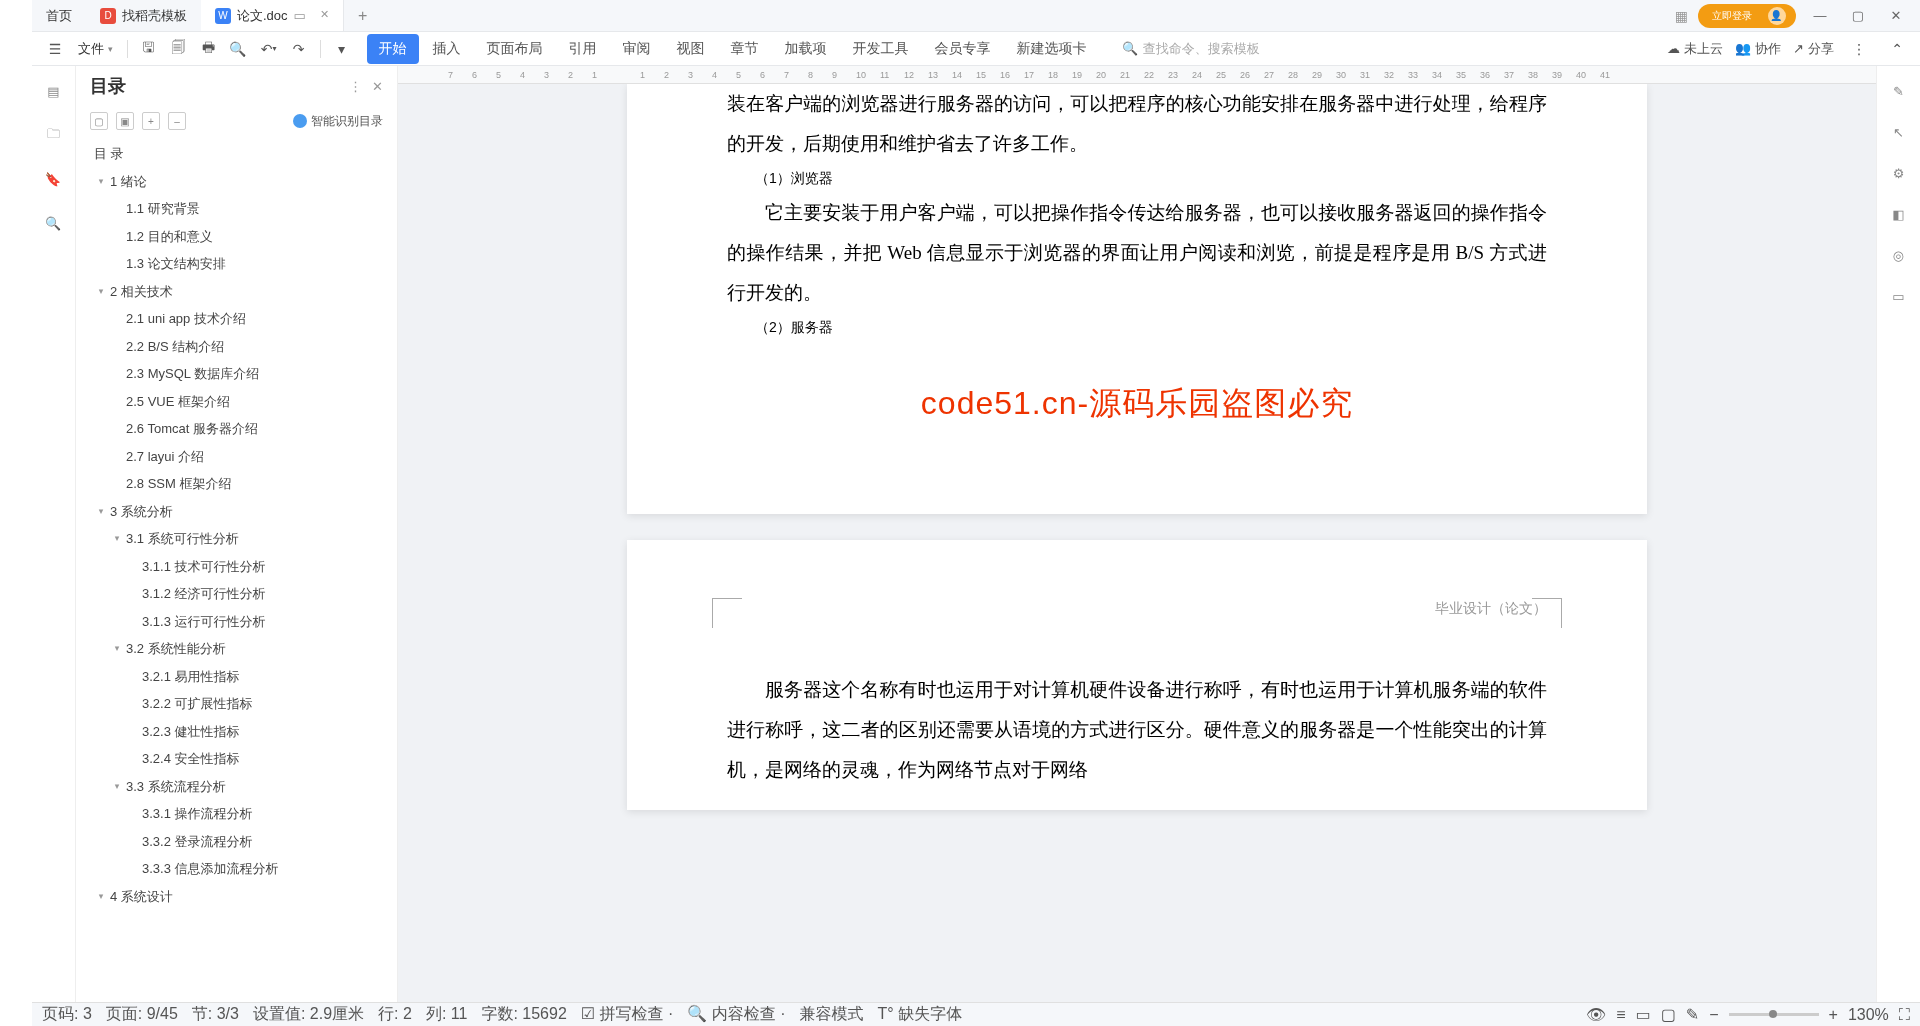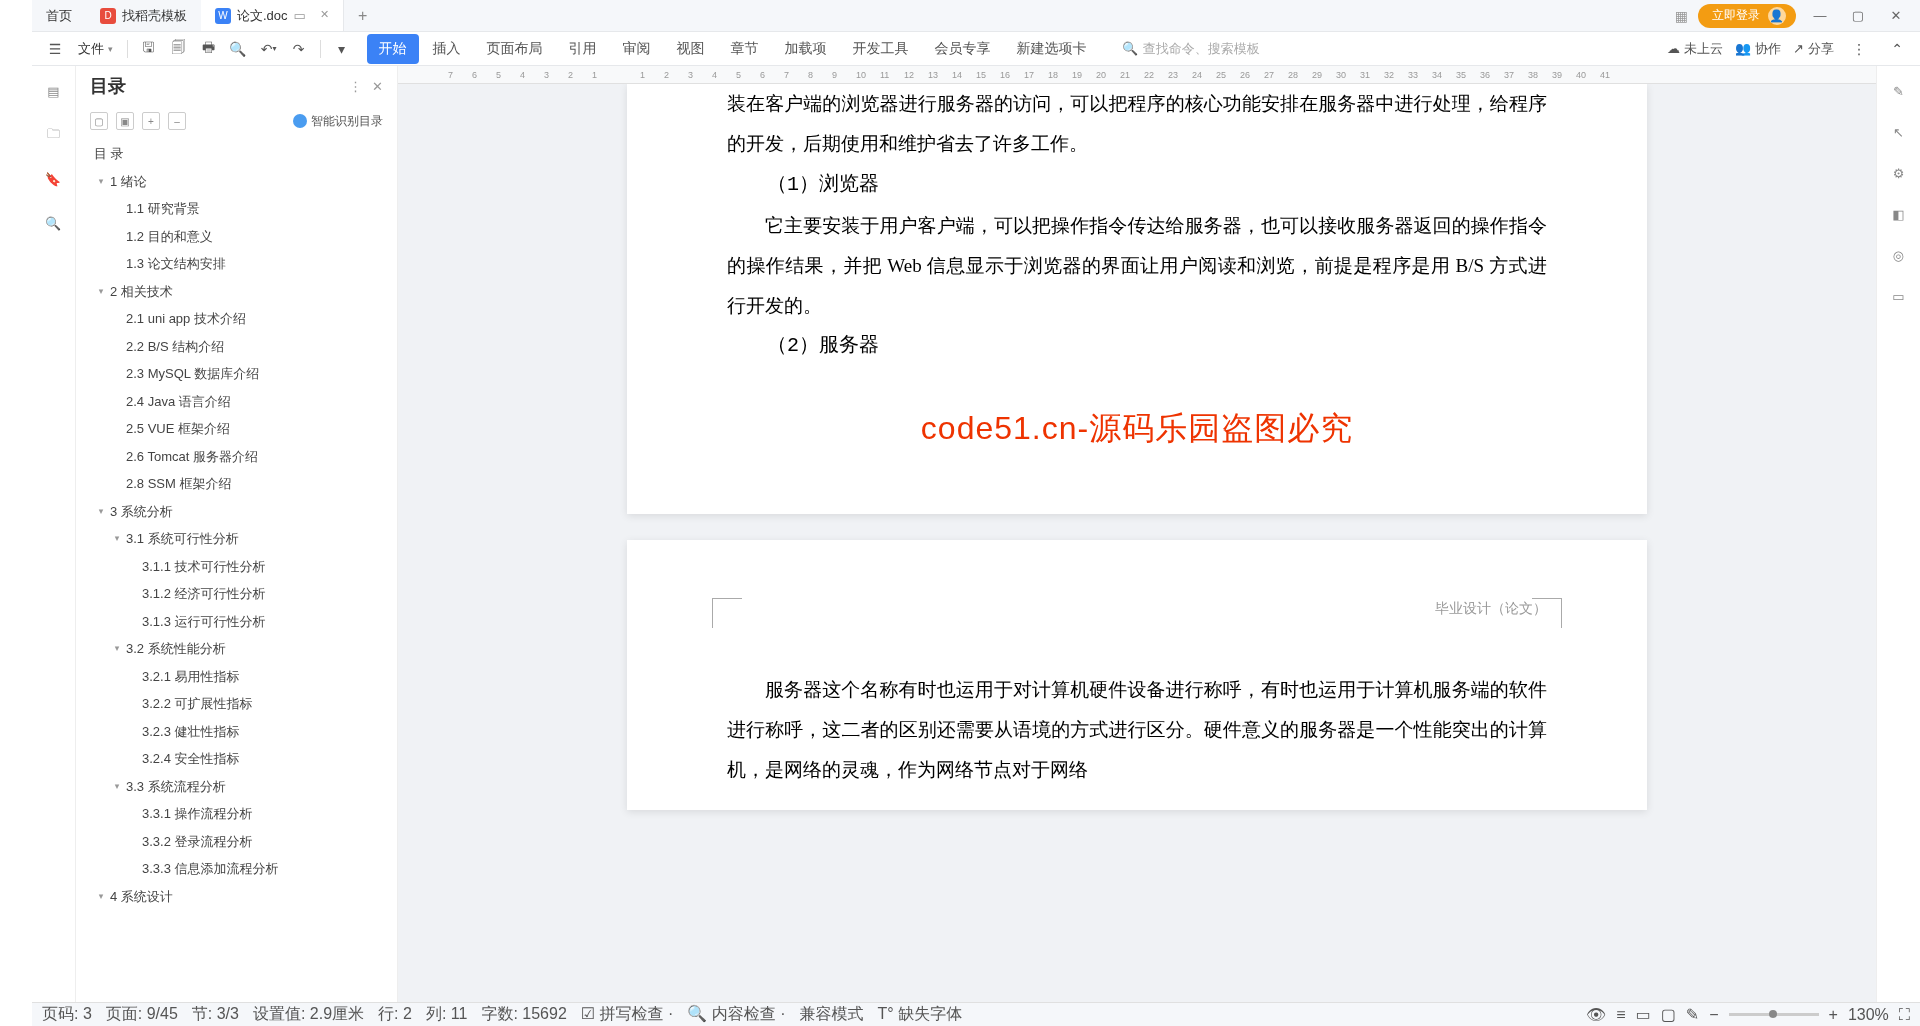--- a/index.html
+++ b/index.html
@@ -11,21 +11,21 @@
 .tab { display: flex; align-items: center; padding: 0 14px; height: 100%; font-size: 13px; cursor: pointer; }
 .tab.home { color: #333; }
 .tab-icon { width: 16px; height: 16px; margin-right: 6px; display: flex; align-items: center; justify-content: center; border-radius: 3px; }
 .tab.template .tab-icon { background: #e84c3d; color: #fff; font-size: 10px; }
 .tab.doc { background: #fff; border-right: 1px solid #e6e8eb; }
 .tab.doc .tab-icon { background: #3b82f6; color: #fff; font-size: 10px; }
 .tab-close { margin-left: 8px; color: #999; font-size: 11px; }
 .tab-actions { margin-left: 6px; display: flex; gap: 6px; color: #999; }
 .tab-add { padding: 0 14px; color: #888; font-size: 16px; }
 .titlebar-right { margin-left: auto; display: flex; align-items: center; gap: 10px; padding-right: 10px; }
-.login-btn { background: #f39c12; color: #fff; padding: 3px 10px 3px 14px; border-radius: 14px; font-size: 12px; display: flex; align-items: center; gap: 8px; }
+.login-btn { background: #f39c12; color: #fff; padding: 3px 10px 3px 14px; border-radius: 14px; font-size: 10px; display: flex; align-items: center; gap: 16px; }
 .login-avatar { width: 18px; height: 18px; border-radius: 50%; background: #ffd89c; display: flex; align-items: center; justify-content: center; }
 .win-btn { width: 28px; height: 24px; display: flex; align-items: center; justify-content: center; color: #666; }
 .grid-icon { font-size: 14px; color: #999; }
 .tool-icon { width: 26px; height: 24px; display: flex; align-items: center; justify-content: center; color: #555; cursor: pointer; font-size: 14px; }
 .tool-sep { width: 1px; height: 18px; background: #ddd; margin: 0 4px; }
 .file-menu { display: flex; align-items: center; gap: 4px; padding: 0 6px; }
 
 
 .ribbon { height: 34px; background: #fff; display: flex; align-items: center; padding: 0 10px; gap: 4px; border-bottom: 1px solid #e6e8eb; }
 .ribbon-tab { padding: 6px 12px; font-size: 14px; color: #555; cursor: pointer; }
@@ -63,21 +63,21 @@
 .ruler { height: 18px; background: #f8f9fa; border-bottom: 1px solid #e0e0e0; display: flex; align-items: center; padding-left: 50px; font-size: 9px; color: #999; gap: 19px; }
 .ruler .num { width: 5px; text-align: center; }
 .doc-scroll { flex: 1; overflow-y: auto; display: flex; flex-direction: column; align-items: center; padding: 0 20px 20px; }
 .doc-scroll::-webkit-scrollbar { width: 12px; }
 .doc-scroll::-webkit-scrollbar-thumb { background: #c0c0c0; border-radius: 6px; }
 .page { background: #fff; width: 1020px; box-shadow: 0 2px 8px rgba(0,0,0,0.1); padding: 0 100px; position: relative; }
 .page.p1 { padding-top: 0; padding-bottom: 60px; min-height: 430px; }
 .page.p2 { margin-top: 26px; padding-top: 60px; padding-bottom: 20px; min-height: 250px; }
 .page-header-right { position: absolute; right: 100px; top: 60px; color: #999; font-size: 14px; }
 .page-content { font-size: 19px; line-height: 2.1; color: #000; font-family: SimSun, serif; text-align: justify; }
-.page-sub { text-indent: 2em; font-size: 20px; line-height: 2.1; color: #000; font-family: Liberation Mono, monospace; }
+.page-sub { text-indent: 2em; font-size: 14px; line-height: 2.1; color: #000; font-family: Liberation Sans, sans-serif; }
 .watermark { color: #e30; font-size: 32px; font-weight: 500; text-align: center; margin-top: 40px; letter-spacing: 1px; font-family: Arial, sans-serif; }
 .page-corner { position: absolute; width: 30px; height: 30px; }
 .page-corner.tl { top: 58px; left: 85px; border-left: 1px solid #aaa; border-top: 1px solid #aaa; }
 .page-corner.tr { top: 58px; right: 85px; border-right: 1px solid #aaa; border-top: 1px solid #aaa; }
 
 
 .right-iconbar { width: 44px; background: #fff; border-left: 1px solid #eee; display: flex; flex-direction: column; align-items: center; padding-top: 18px; gap: 26px; }
 .right-iconbar .ic { color: #888; }
 
 
@@ -228,29 +228,29 @@
             <div class="toc-item d2">
               <span class="chev"></span>
               <span>2.2 B/S 结构介绍</span>
             </div>
             <div class="toc-item d2">
               <span class="chev"></span>
               <span>2.3 MySQL 数据库介绍</span>
             </div>
             <div class="toc-item d2">
               <span class="chev"></span>
-              <span>2.4 Java 语言介绍</span>
-            </div>
-            <div class="toc-item d2">
-              <span class="chev"></span>
               <span>2.5 VUE 框架介绍</span>
             </div>
             <div class="toc-item d2">
               <span class="chev"></span>
               <span>2.6 Tomcat 服务器介绍</span>
+            </div>
+            <div class="toc-item d2">
+              <span class="chev"></span>
+              <span>2.7 layui 介绍</span>
             </div>
             <div class="toc-item d2">
               <span class="chev"></span>
               <span>2.8 SSM 框架介绍</span>
             </div>
             <div class="toc-item d1">
               <span class="chev">▾</span>
               <span>3 系统分析</span>
             </div>
             <div class="toc-item d2">

